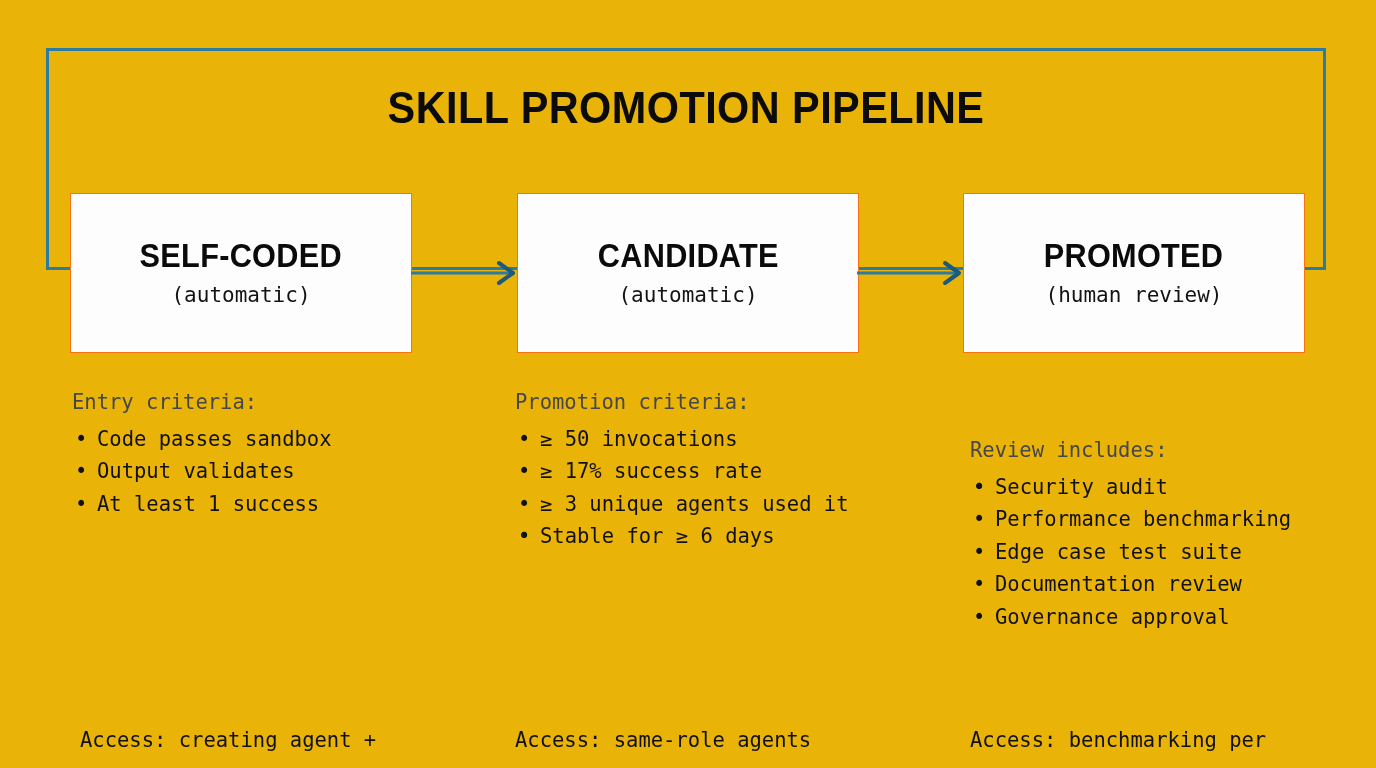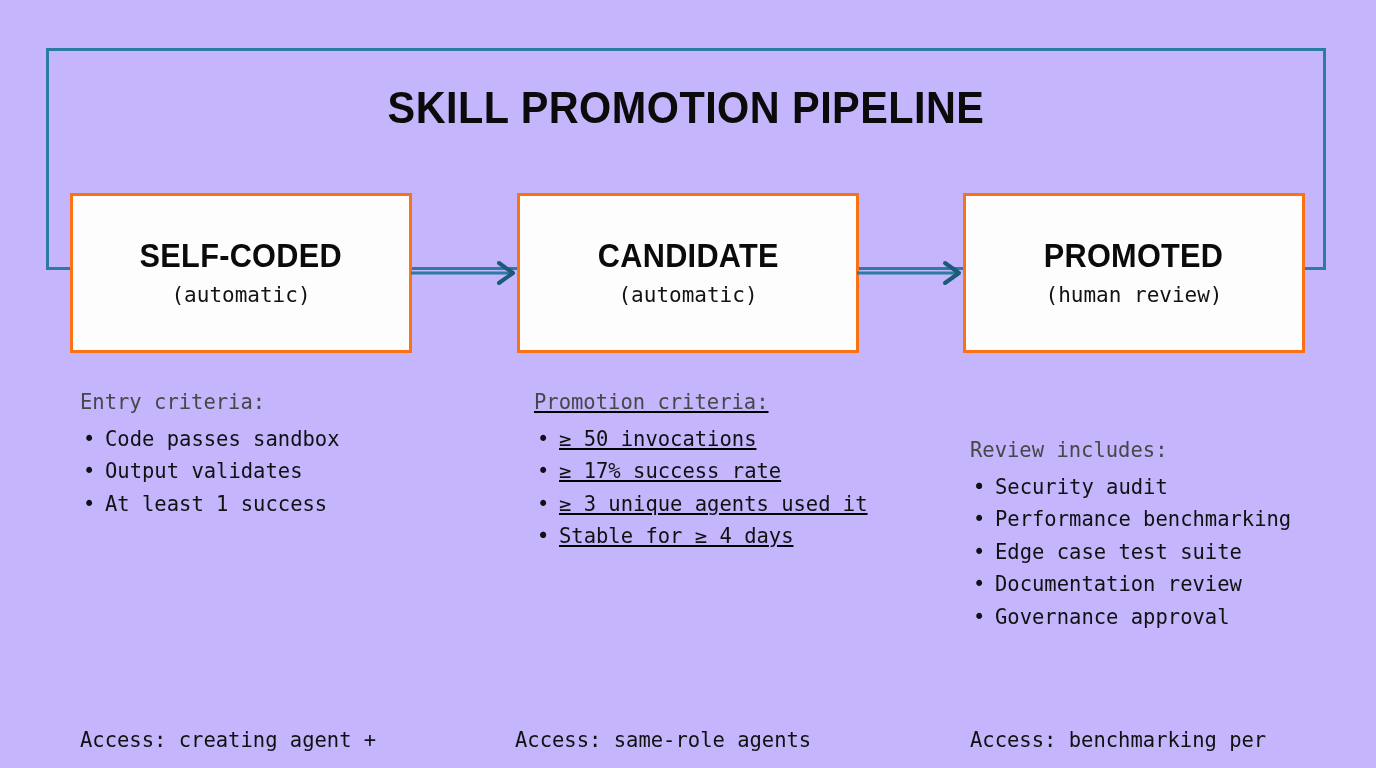--- a/index.html
+++ b/index.html
@@ -13,21 +13,21 @@
     height: 768px;
     overflow: hidden;
     font-family: "DejaVu Sans Mono", monospace;
     -webkit-font-smoothing: antialiased;
   }
 
   #canvas {
     position: relative;
     width: 1376px;
     height: 768px;
-    background: #c4b5fd;
+    background: #eab308;
   }
 
   
   .outer-frame {
     position: absolute;
     left: 46px;
     top: 48px;
     width: 1280px;
     height: 222px;
     border: 3px solid #2C7BA0;
@@ -51,21 +51,21 @@
     transform-origin: center center;
     white-space: nowrap;
   }
 
   
   .stage-box {
     position: absolute;
     top: 193px;
     width: 342px;
     height: 160px;
-    border: 3px solid #f97316;
+    border: 1px solid #f97316;
     box-sizing: border-box;
     background: #FDFDFD;
     display: flex;
     flex-direction: column;
     align-items: center;
     justify-content: center;
   }
   #stage-box-0 { left: 70px; }
   #stage-box-1 { left: 517px; }
   #stage-box-2 { left: 963px; }
@@ -97,22 +97,22 @@
   }
   #arrow-connector-0 { left: 411px; }
   #arrow-connector-1 { left: 857px; }
 
   
   .detail-column {
     position: absolute;
     top: 392px;
     width: 400px;
   }
-  #detail-column-0 { left: 80px; }
-  #detail-column-1 { left: 534px; text-decoration: underline; }
+  #detail-column-0 { left: 72px; }
+  #detail-column-1 { left: 515px; }
   #detail-column-2 { left: 970px; margin-top: 48px; }
 
   .criteria-heading {
     font-family: "DejaVu Sans Mono", monospace;
     font-size: 20.5px;
     color: #474747;
     line-height: 1.0;
     margin-bottom: 10px;
     white-space: nowrap;
   }
@@ -199,21 +199,21 @@
     </ul>
   </div>
 
   <div class="detail-column" id="detail-column-1">
     <div class="criteria-heading">Promotion criteria:</div>
     <ul class="criteria-list">
       <li class="criteria-item"><span class="bullet-dot">•</span><span>≥ 50 invocations</span></li>
       <li class="criteria-item"><span class="bullet-dot">•</span><span>≥ 17% success rate</span></li>
       <li class="criteria-item"><span class="bullet-dot">•</span><span>≥ 3 unique agents used it</span></li>
       <li class="criteria-item"><span class="bullet-dot">•</span></li>
-      <li class="criteria-item"><span class="bullet-dot">•</span><span>Stable for ≥ 4 days</span></li>
+      <li class="criteria-item"><span class="bullet-dot">•</span><span>Stable for ≥ 6 days</span></li>
     </ul>
   </div>
 
   <div class="detail-column" id="detail-column-2">
     <div class="criteria-heading">Review includes:</div>
     <ul class="criteria-list">
       <li class="criteria-item"><span class="bullet-dot">•</span></li>
       <li class="criteria-item"><span class="bullet-dot">•</span><span>Security audit</span></li>
       <li class="criteria-item"><span class="bullet-dot">•</span><span>Performance benchmarking</span></li>
       <li class="criteria-item"><span class="bullet-dot">•</span><span>Edge case test suite</span></li>

